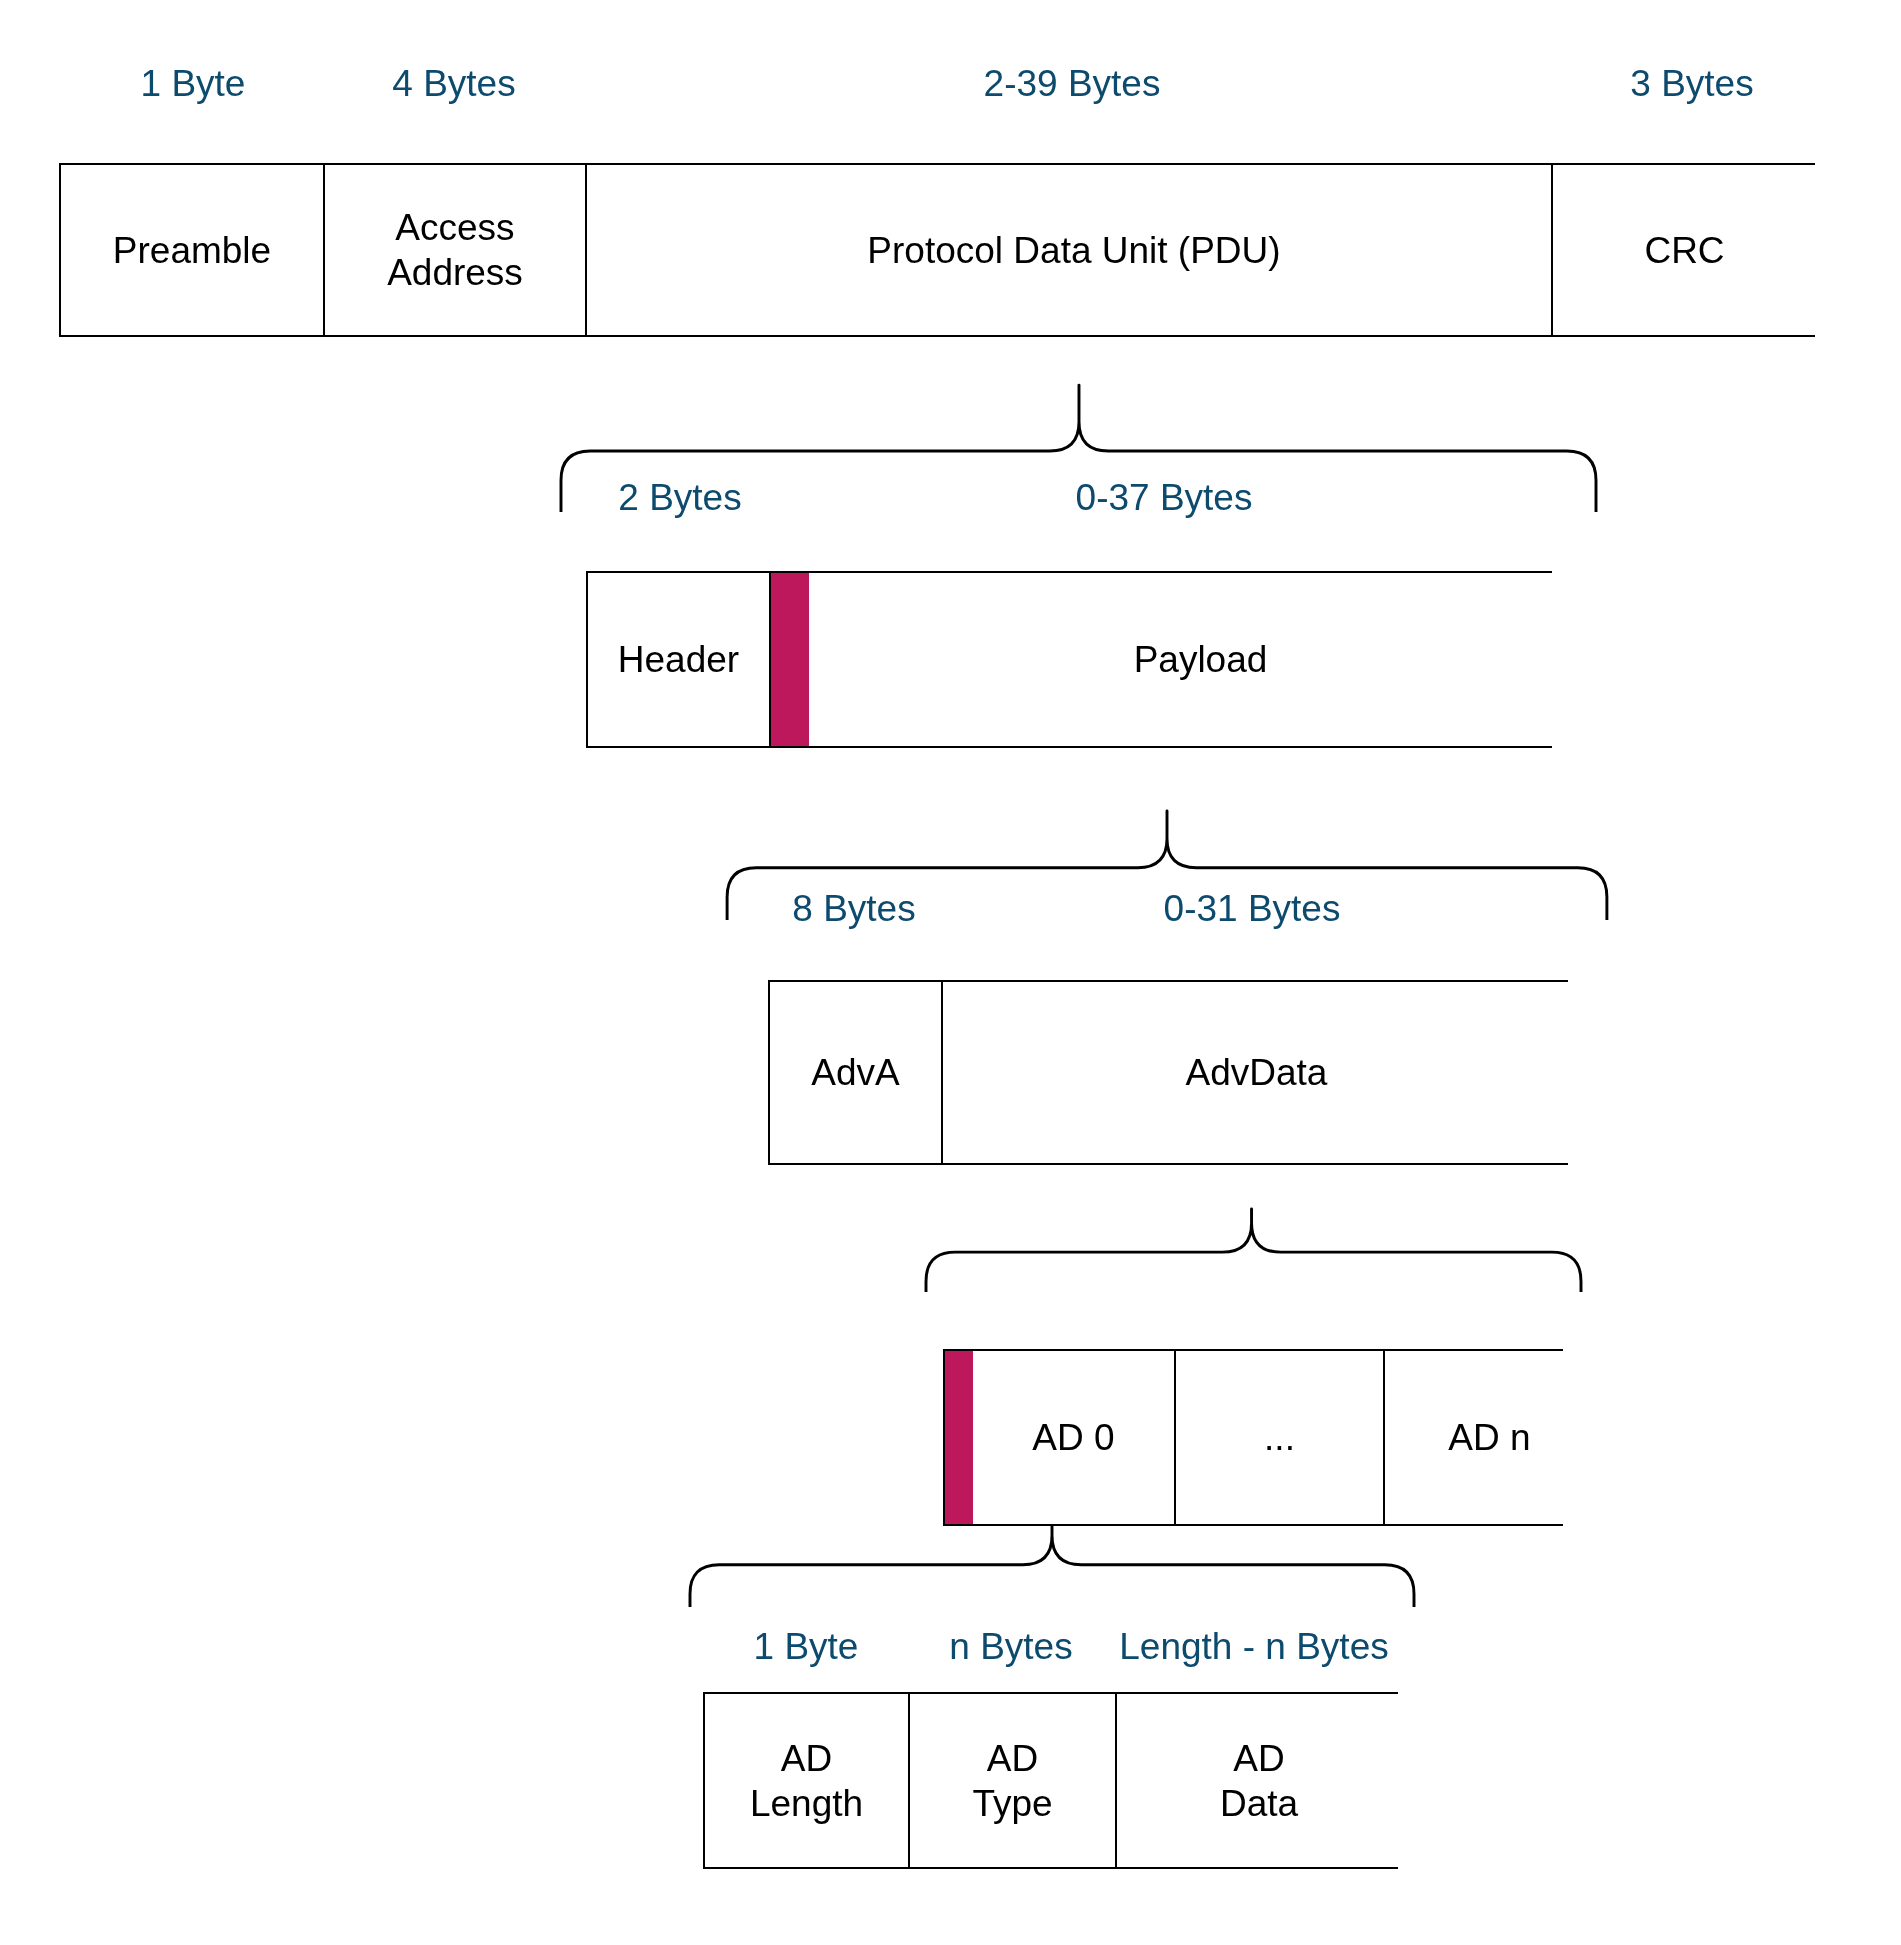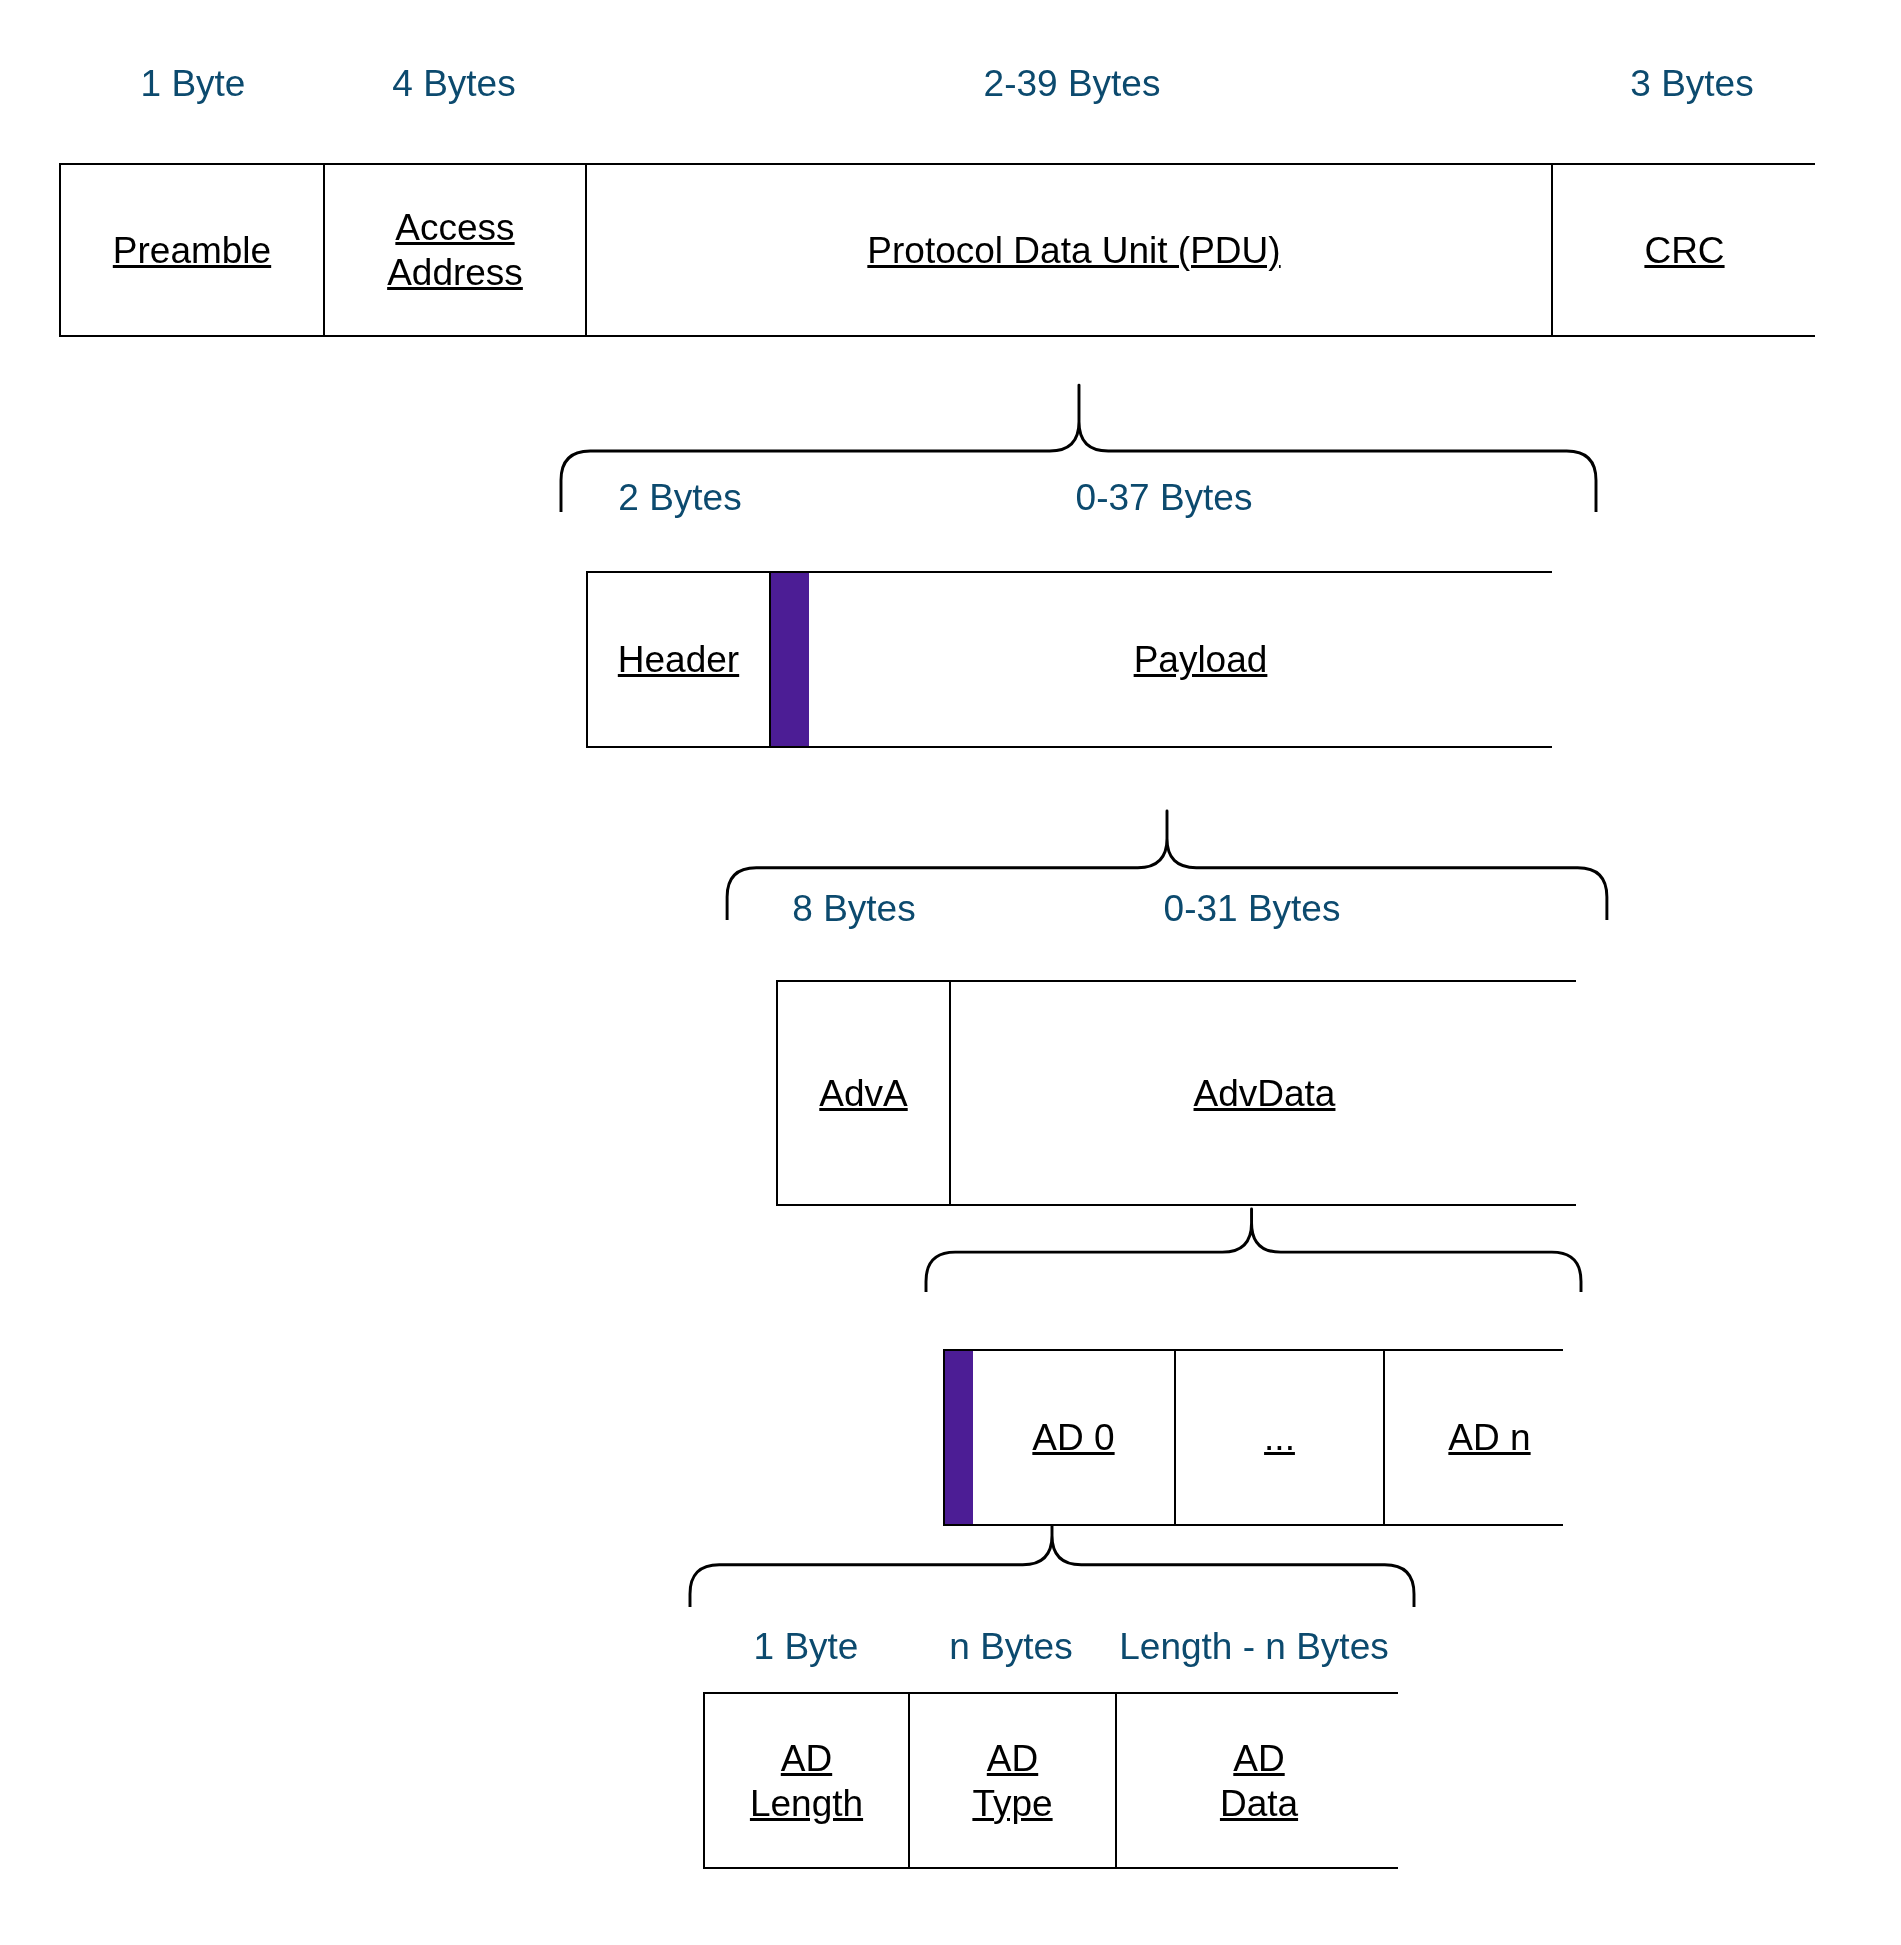--- a/index.html
+++ b/index.html
@@ -31,22 +31,21 @@
     white-space: nowrap;
     transform: translateX(-50%);
   }
 
   
   .packet-row {
     position: absolute;
     display: flex;
     box-sizing: border-box;
     border: 2.9px solid #000000;
-    background: #4c1d95;
-    text-decoration: underline;
+    background: #be185d;
   }
   .field {
     box-sizing: border-box;
     border-right: 2.9px solid #000000;
     display: flex;
     align-items: center;
     justify-content: center;
     text-align: center;
     font-size: 37px;
     line-height: 45px;
@@ -103,21 +102,21 @@
       <div class="field" style="width: 263px; flex: 0 0 263px;">CRC</div>
     </div>
     <div class="size-label" style="left: 680px; top: 476px;">2 Bytes</div>
     <div class="size-label" style="left: 1164px; top: 476px;">0-37 Bytes</div>
     <div class="packet-row" style="left: 586px; top: 571px; width: 966px; height: 177px; gap: 38px;">
       <div class="field" style="width: 183px; flex: 0 0 183px;">Header</div>
       <div class="field" style="width: 783px; flex: 0 0 783px;">Payload</div>
     </div>
     <div class="size-label" style="left: 854px; top: 887px;">8 Bytes</div>
     <div class="size-label" style="left: 1252px; top: 887px;">0-31 Bytes</div>
-    <div class="packet-row" style="left: 768px; top: 980px; width: 800px; height: 226px; margin-left: 8px;">
+    <div class="packet-row" style="left: 768px; top: 980px; width: 800px; height: 185px;">
       <div class="field" style="width: 173px; flex: 0 0 173px;">AdvA</div>
       <div class="field" style="width: 627px; flex: 0 0 627px;">AdvData</div>
     </div>
     <div class="packet-row" style="left: 943px; top: 1349px; width: 620px; height: 177px; padding-left: 28px;">
       <div class="field" style="width: 203px; flex: 0 0 203px;">AD 0</div>
       <div class="field" style="width: 209px; flex: 0 0 209px;">...</div>
       <div class="field" style="width: 209px; flex: 0 0 209px;">AD n</div>
     </div>
     <div class="size-label" style="left: 806px; top: 1625px;">1 Byte</div>
     <div class="size-label" style="left: 1011px; top: 1625px;">n Bytes</div>

